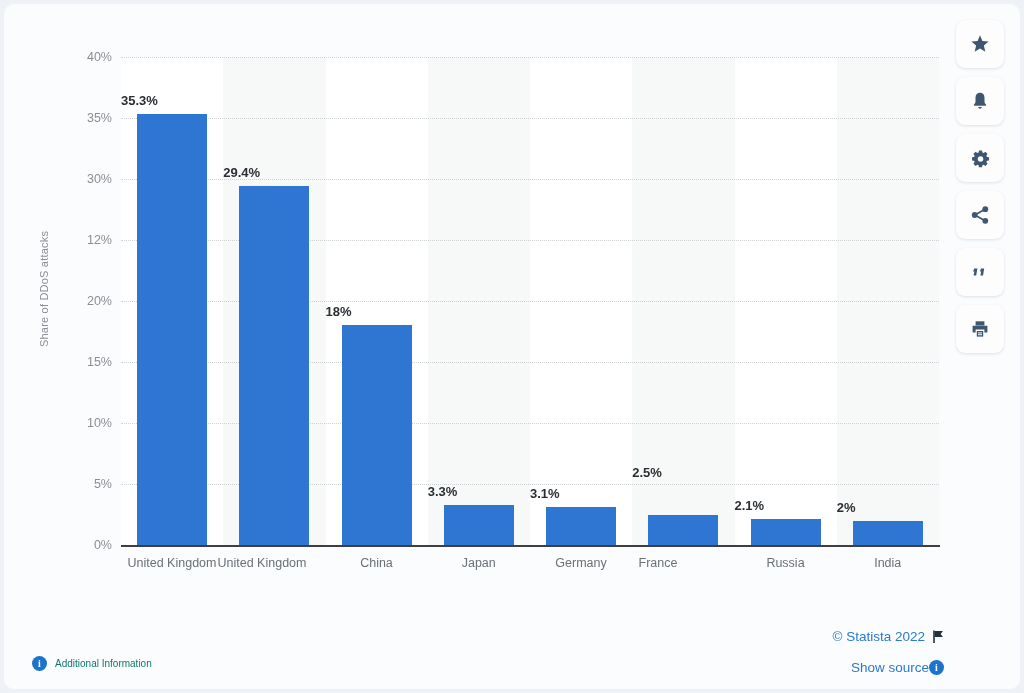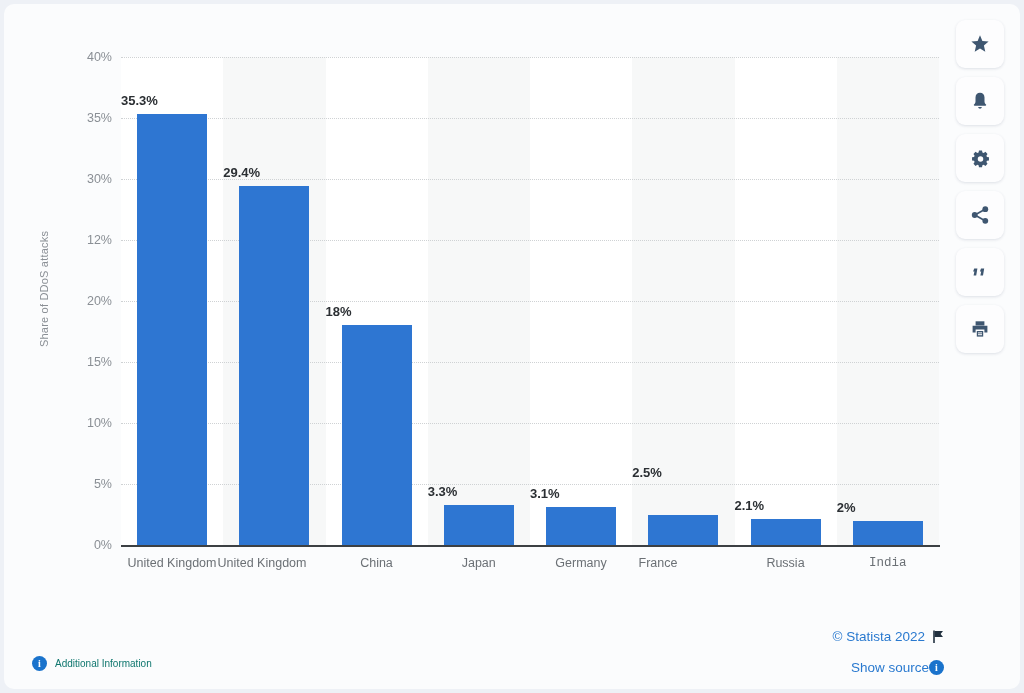--- a/index.html
+++ b/index.html
@@ -266,21 +266,21 @@
           <div class="bar-label" style="left: 526px; top: 482.18px;">3.1%</div>
           <div class="xtick" style="left: 526px;">Germany</div>
           <div class="bar" style="left: 644.375px; top: 510.5px; height: 30.5px; bottom: auto; background: rgb(46, 118, 210);"></div>
           <div class="bar-label" style="left: 628.25px; top: 461px;">2.5%</div>
           <div class="xtick" style="left: 603px;">France</div>
           <div class="bar" style="left: 746.625px; top: 515.38px; height: 25.62px; bottom: auto; background: rgb(46, 118, 210);"></div>
           <div class="bar-label" style="left: 730.5px; top: 494.38px;">2.1%</div>
           <div class="xtick" style="left: 730.5px;">Russia</div>
           <div class="bar" style="left: 848.875px; top: 516.6px; height: 24.4px; bottom: auto; background: rgb(46, 118, 210);"></div>
           <div class="bar-label" style="left: 832.75px; top: 495.6px;">2%</div>
-          <div class="xtick" style="left: 832.75px; font-family: Liberation Mono, monospace;">India</div>
+          <div class="xtick" style="left: 832.75px;">India</div>
         </div>
 
       <div id="baseline"></div>
     </div>
 
     <div id="footer-left">
       <span class="info-dot">i</span>
       <span class="txt">Additional Information</span>
     </div>
 

